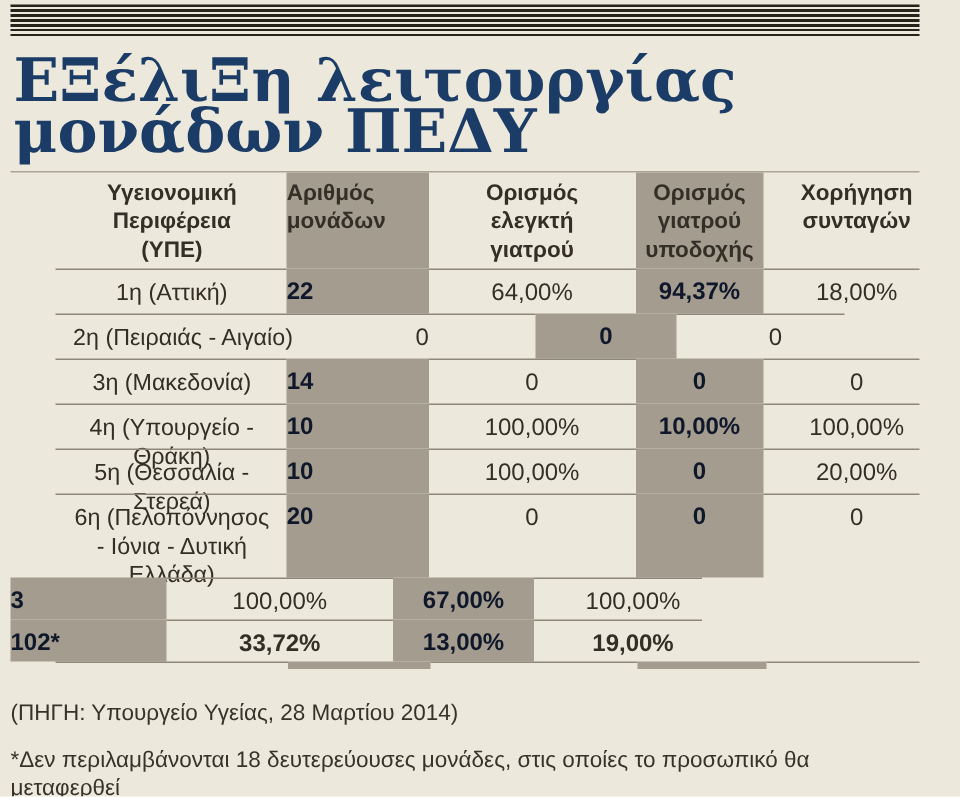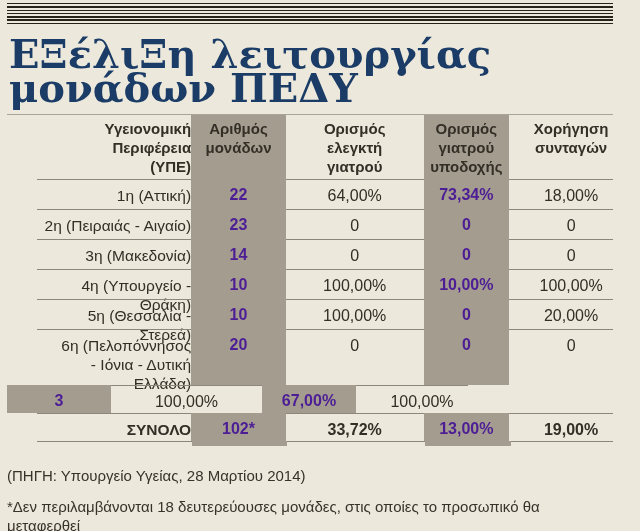--- a/index.html
+++ b/index.html
@@ -38,37 +38,37 @@
     margin-top: 9px;
   }
   .table { margin-top: 0px; }
   .row { display: flex; align-items: stretch; }
   .cell {
     box-sizing: border-box;
     padding-top: 6px;
     font-size: 16px;
     line-height: 19px;
   }
-  .c0 { width: 169px; text-align: right; padding-left: 1px; white-space: pre-line; font-size: 15.5px; margin-left: 30px; }
-  .c1 { width: 104px;  text-align: center; }
+  .c0 { width: 169px; text-align: center; padding-left: 1px; white-space: pre-line; font-size: 15.5px; margin-left: 30px; }
+  .c1 { width: 104px;  }
   .c2 { width: 151px; text-align: center; }
   .c3 { width: 94px;  text-align: center; }
   .c4 { width: 112px; text-align: center; padding-left: 20px; }
   .band { background: #a49c8f; }
   .row.header { height: 64px; }
   .row.header .cell {
     font-weight: bold;
     font-size: 15px;
     line-height: 19px;
     white-space: pre-line;
     border-top: none;
     padding-top: 4px;
   }
   .row.data .cell { border-top: 1.5px solid #8d877b; }
-  .row.data .cell.band { border-top: none; color: #4c1d95; font-weight: bold; }
+  .row.data .cell.band { border-top: none; color: #0f172a; font-weight: bold; }
   .row.data { height: 30px; }
   .row.data.tall { height: 56px; }
   .row.data.short { height: 28px; }
   .row.total .cell { font-weight: bold; }
   .closer { height: 5px; }
   .closer .cell { border-top: 1.5px solid #8d877b; padding: 0; height: 5px; }
   .closer .cell.band { border-top: none; }
   .source {
     font-size: 15px;
     margin-top: 21px;
@@ -109,27 +109,26 @@
 γιατρού
 υποδοχής</div>
         <div class="cell c4">Χορήγηση
 συνταγών</div>
       </div>
 
       <div class="row data">
         <div class="cell c0">1η (Αττική)</div>
         <div class="cell c1 band">22</div>
         <div class="cell c2">64,00%</div>
-        <div class="cell c3 band">73,34%</div>
+        <div class="cell c3 band">94,37%</div>
         <div class="cell c4">18,00%</div>
       </div>
 
       <div class="row data">
         <div class="cell c0">2η (Πειραιάς - Αιγαίο)</div>
-        <div class="cell c1 band">23</div>
         <div class="cell c2">0</div>
         <div class="cell c3 band">0</div>
         <div class="cell c4">0</div>
       </div>
 
       <div class="row data">
         <div class="cell c0">3η (Μακεδονία)</div>
         <div class="cell c1 band">14</div>
         <div class="cell c2">0</div>
         <div class="cell c3 band">0</div>
@@ -162,21 +161,20 @@
       </div>
 
       <div class="row data short">
         <div class="cell c1 band">3</div>
         <div class="cell c2">100,00%</div>
         <div class="cell c3 band">67,00%</div>
         <div class="cell c4">100,00%</div>
       </div>
 
       <div class="row data short total">
-        <div class="cell c0">ΣΥΝΟΛΟ</div>
         <div class="cell c1 band">102*</div>
         <div class="cell c2">33,72%</div>
         <div class="cell c3 band">13,00%</div>
         <div class="cell c4">19,00%</div>
       </div>
 
       <div class="row closer">
         <div class="cell c0"></div>
         <div class="cell c1 band"></div>
         <div class="cell c2"></div>

